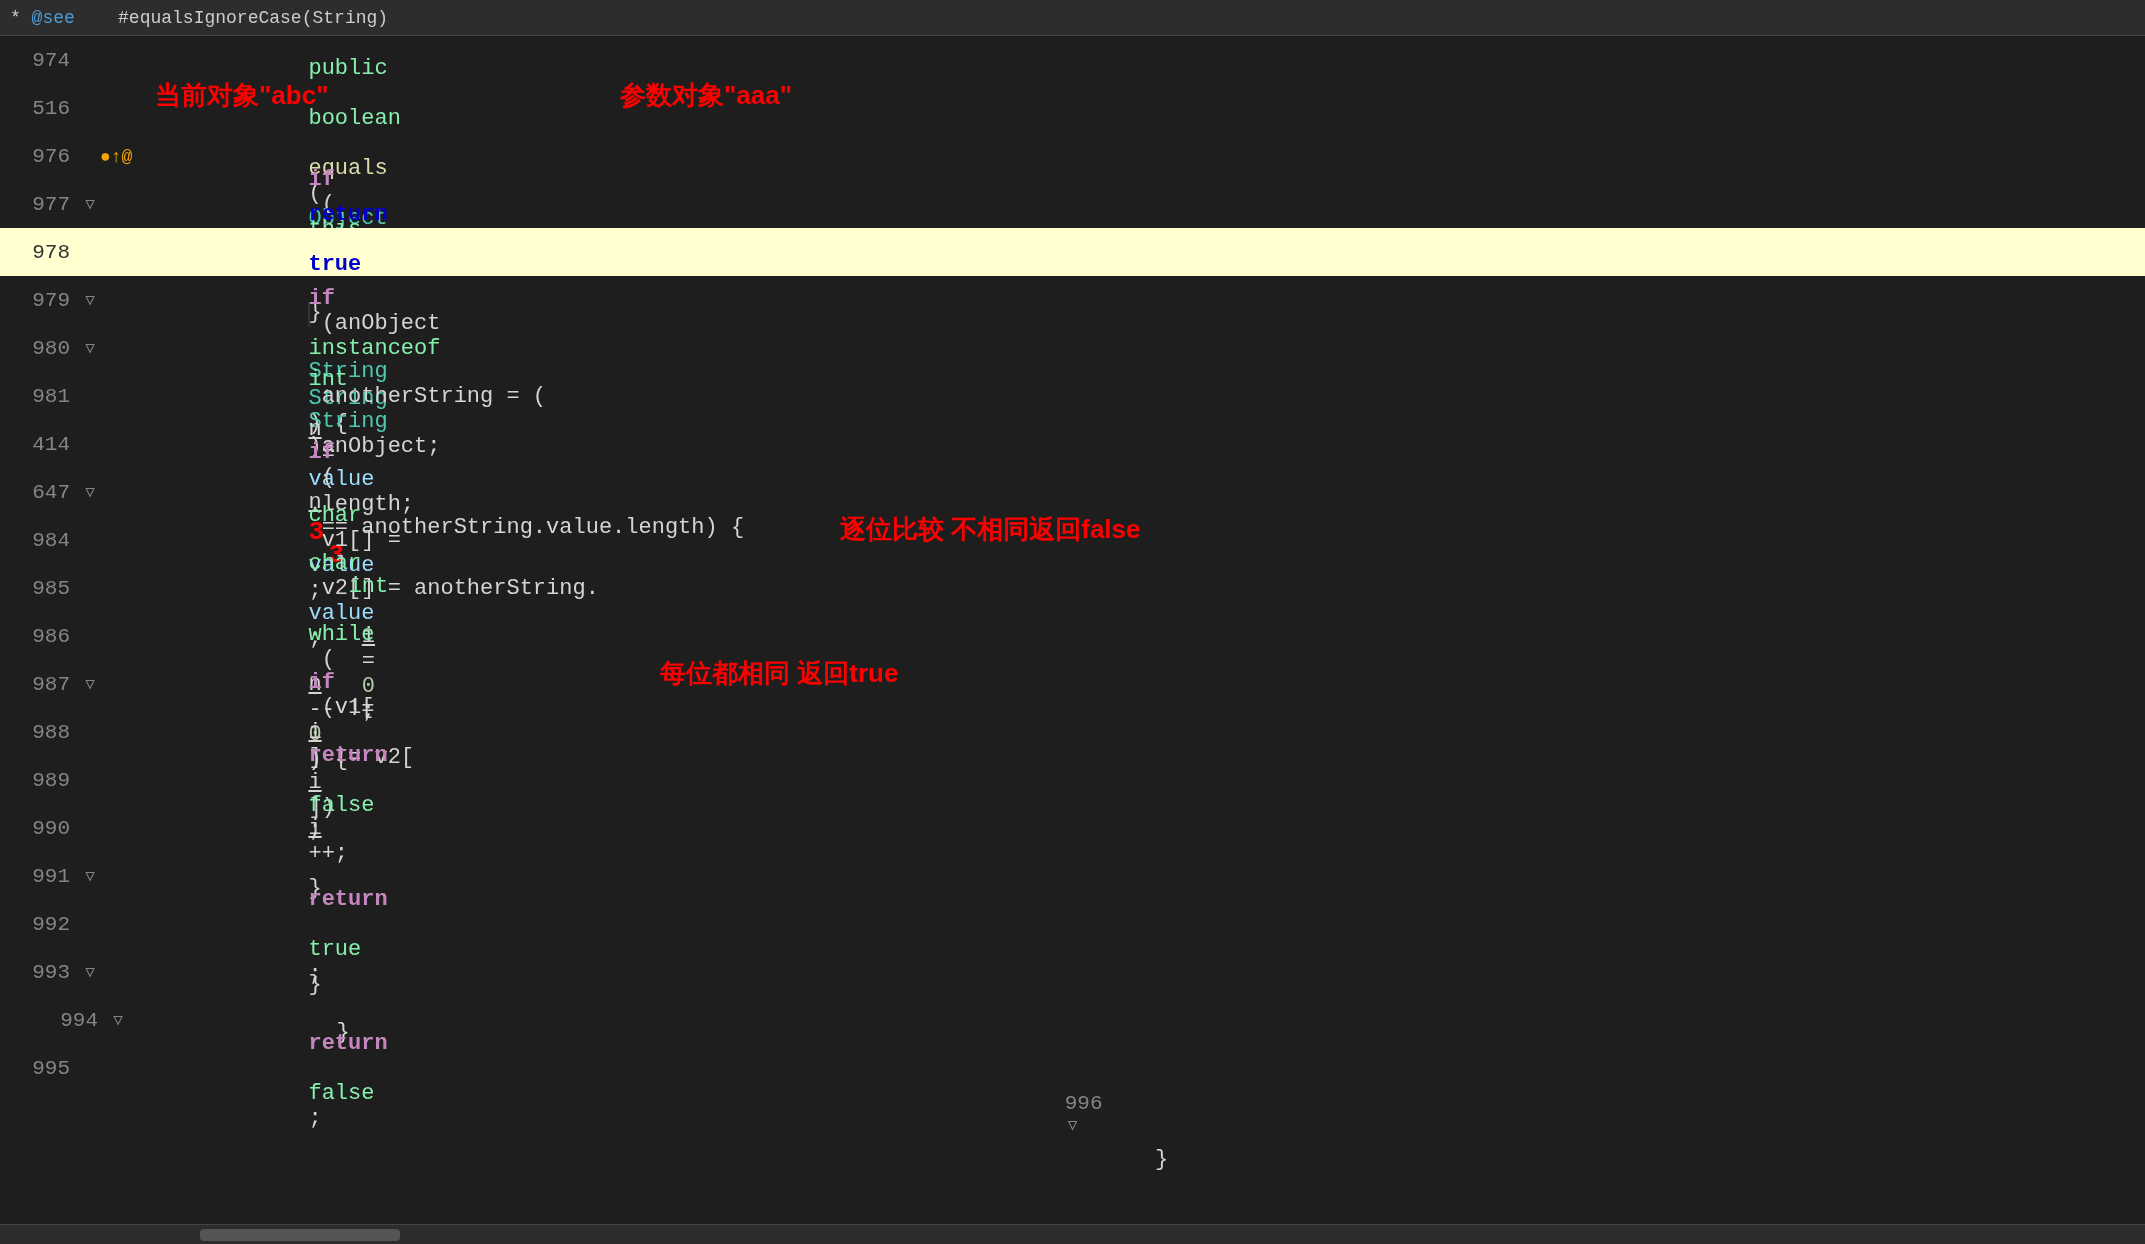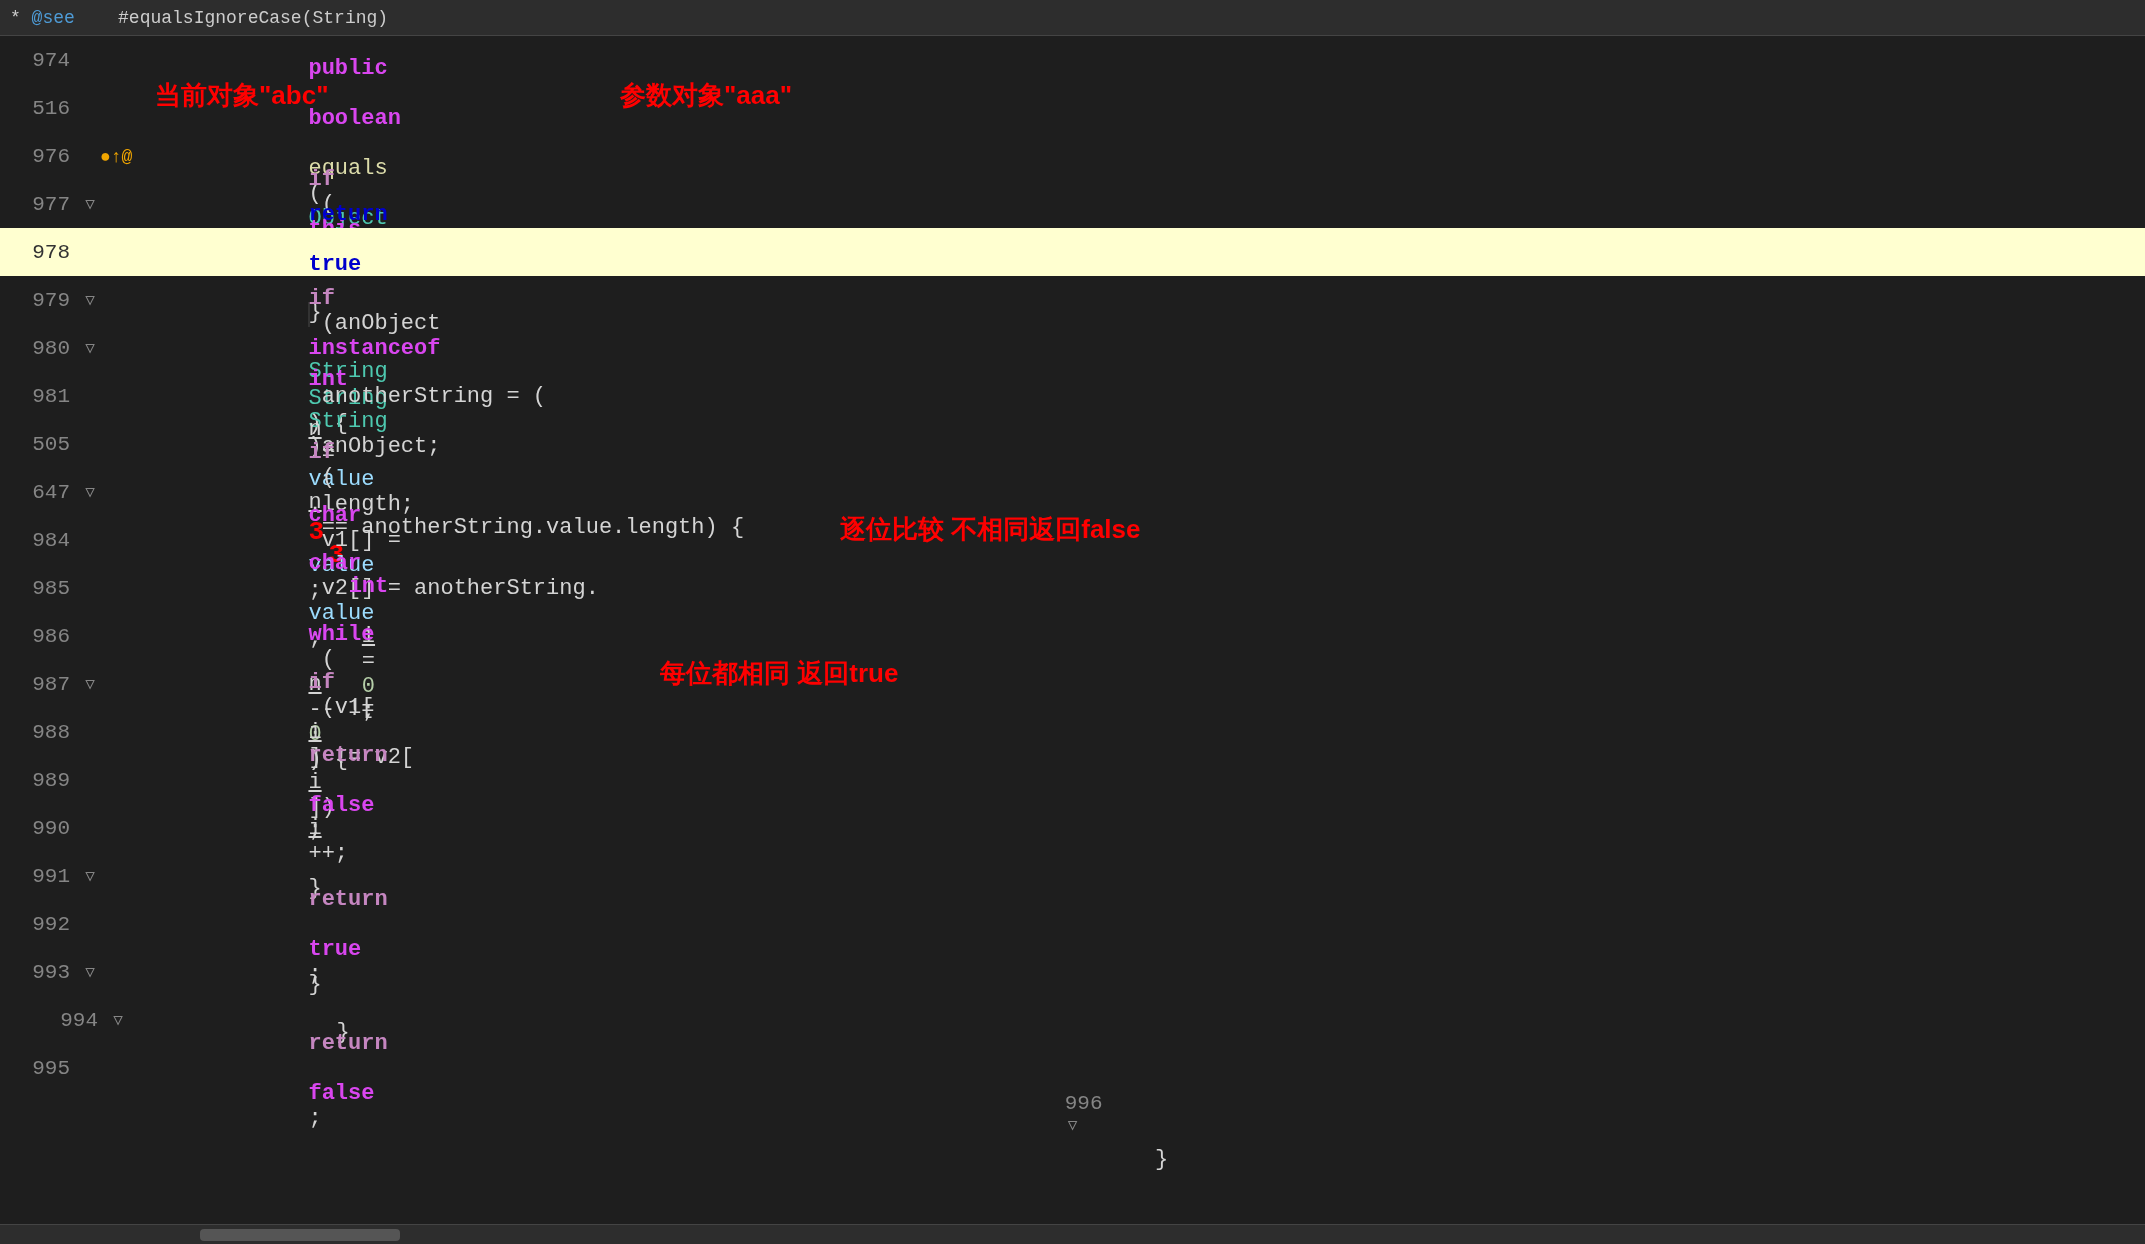--- a/index.html
+++ b/index.html
@@ -69,21 +69,21 @@
       align-items: center;
       padding-left: 10px;
       white-space: pre;
       position: relative;
     }
     .kw2 { color: #c586c0; font-weight: bold; }
     .num { color: #b5cea8; }
     .fn { color: #dcdcaa; }
     .var { color: #9cdcfe; }
     .type { color: #4ec9b0; }
-    .bold-kw { color: #d946ef; font-weight: bold; }
+    .bold-kw { color: #86efac; font-weight: normal; }
     
     .annotation {
       position: absolute;
       font-family: 'Microsoft YaHei', '微软雅黑', sans-serif;
       font-size: 26px;
       font-weight: bold;
       color: #ff0000;
       white-space: nowrap;
       pointer-events: none;
     }
@@ -242,21 +242,21 @@
             <span style="padding-left:80px;"></span>
             <span class="type">String</span>
             <span> anotherString = (</span>
             <span class="type">String</span>
             <span>)anObject;</span>
           </span>
         </div>
       </div>
 
       <div class="line-row" style="height:48px;position:relative;">
-        <div class="line-num">505</div>
+        <div class="line-num">414</div>
         <div class="fold-icon"></div>
         <div class="gutter-icon"></div>
         <div class="code-line" style="flex:1;position:relative;">
           <span style="padding-left:10px;">
             <span style="padding-left:80px;"></span>
             <span class="bold-kw">int</span>
             <span> </span>
             <span style="text-decoration:underline;">n</span>
             <span> = </span>
             <span class="var">value</span>

